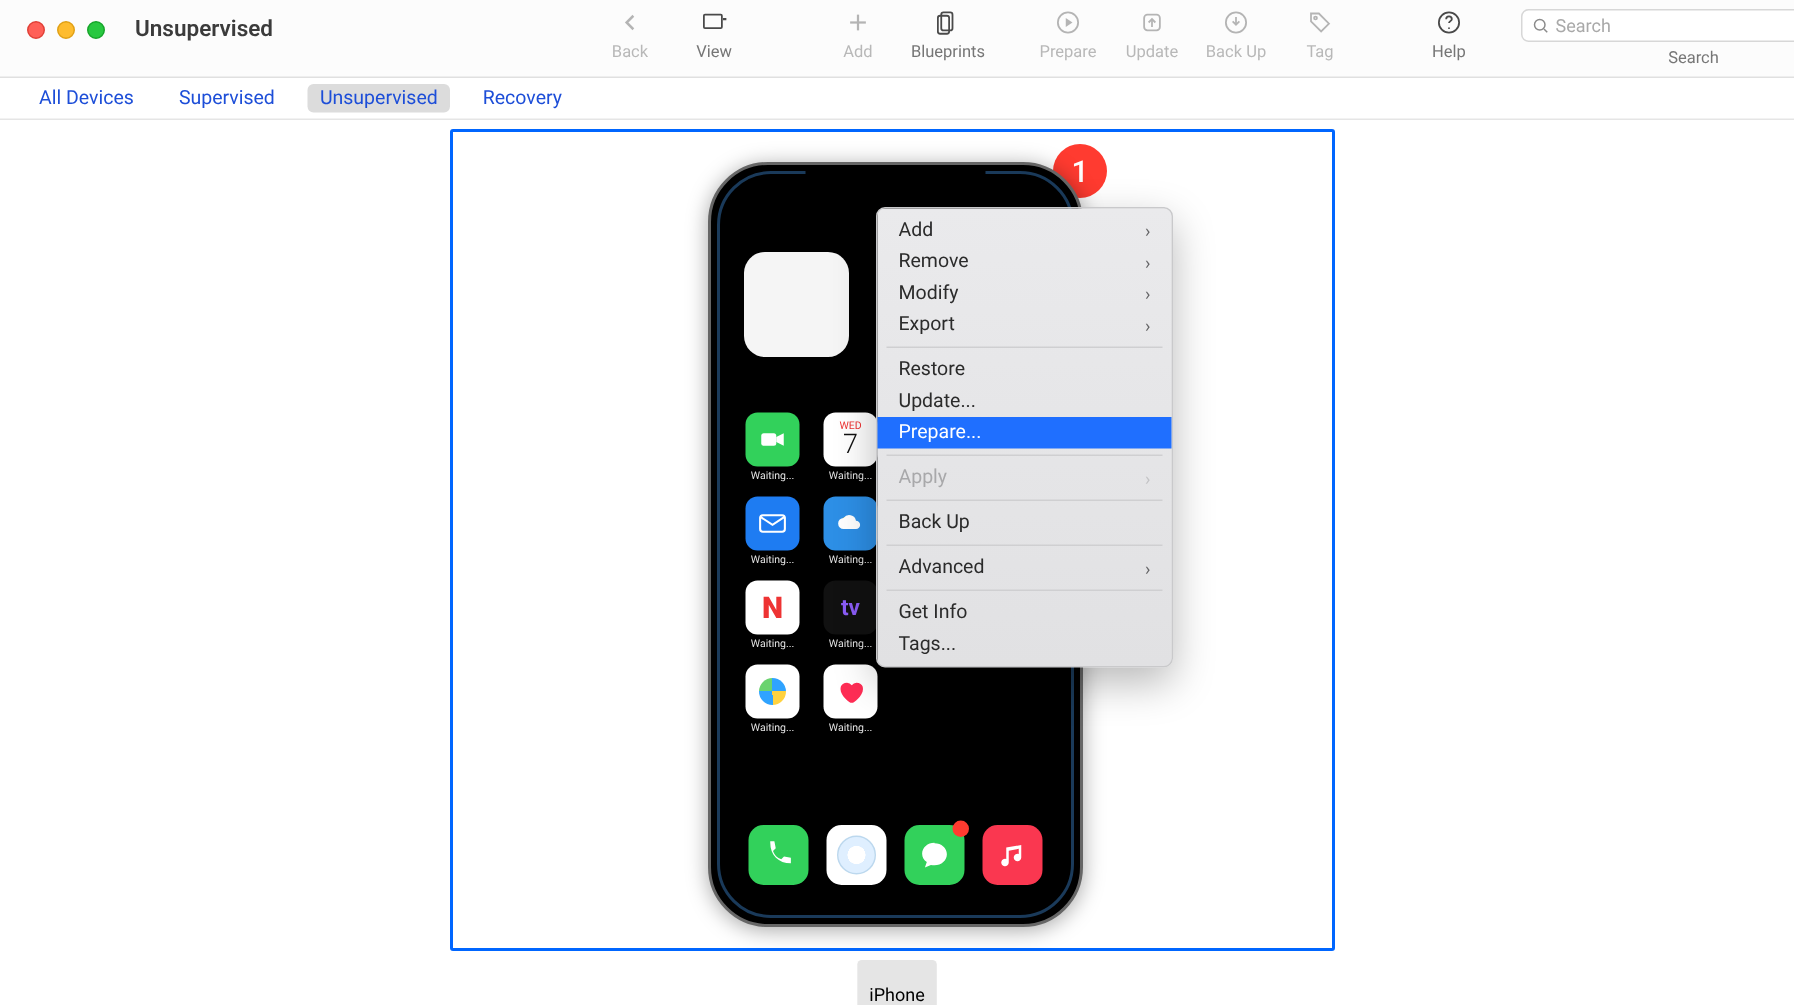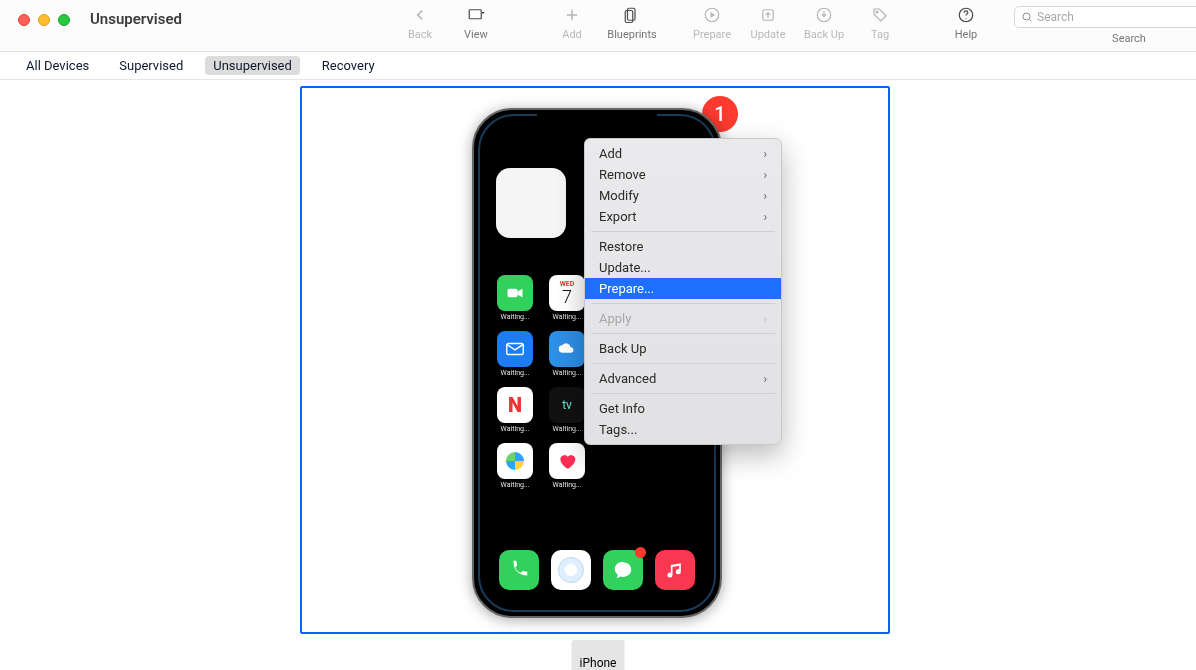--- a/index.html
+++ b/index.html
@@ -23,21 +23,21 @@
   .tbtn.enabled svg { color: #4a4a4a; }
   .searchwrap { display:flex; flex-direction:column; align-items:center; margin-left: 70px; }
   .searchbox { width: 230px; height: 22px; border: 1px solid #d7d7d7; border-radius: 5px; background: #ffffff; display: flex; align-items: center; padding: 0 6px; gap: 4px; }
   .searchbox svg { width: 12px; height: 12px; color: #8b8b8b; }
   .searchbox input { border: none; outline: none; font-size: 12px; flex: 1; color: #333; background: transparent; }
   .searchbox input::placeholder { color: #a9a9a9; }
   .searchlabel { font-size: 11px; color: #767676; margin-top: 4px; }
 
   
   .filterbar { height: 28px; border-bottom: 1px solid #e5e5e5; display: flex; align-items: center; gap: 14px; padding: 0 18px; background: #ffffff; font-size: 13px; }
-  .filteritem { color: #0f172a; padding: 2px 8px; border-radius: 4px; }
+  .filteritem { color: #1d4ed8; padding: 2px 8px; border-radius: 4px; }
   .filteritem.active { background: #dcdcdc; }
 
   
   .main { position: relative; height: calc(670px - 52px - 28px); background: #ffffff; }
 
   .selection {
     position: absolute;
     left: 300px; top: 6px;
     width: 590px; height: 548px;
     border: 2px solid #0066ff;
@@ -150,21 +150,21 @@
   .menuitem .chev { font-size: 12px; color: #646466; }
   .menuitem.disabled .chev { color:#c3c3c5; }
   .menusep { height: 1px; background: #cfcfd1; margin: 4px 6px; }
 
   
   .ic-facetime{background:#32d15b;color:#fff;}
   .ic-cal{background:#fff;color:#e33;}
   .ic-mail{background:#1e7cf2;color:#fff;}
   .ic-weather{background:#2d8fe6;color:#fff;}
   .ic-news{background:#fff;color:#e33;}
-  .ic-tv{background:#111;color:#5eead4;font-size:12px;font-weight:400;}
+  .ic-tv{background:#111;color:#8b5cf6;font-size:15px;font-weight:700;}
   .ic-maps{background:#fff;}
   .ic-health{background:#fff;color:#ff2d55;}
   .ic-phone{background:#32d15b;color:#fff;}
   .ic-safari{background:#fff;}
   .ic-msgs{background:#32d15b;color:#fff;}
   .ic-music{background:#fa3750;color:#fff;}
 
   .maps-pin{width:18px;height:18px;border-radius:50%;background:conic-gradient(#2fa3ff 0 25%, #ffd23f 0 50%, #2fa3ff 0 75%, #6ad36f 0 100%);}
   .safari-dial{width:26px;height:26px;border-radius:50%;background:radial-gradient(circle at 50% 50%, #fff 0 35%, #dfefff 36% 100%);border:1px solid #bcd8ee;}
 </style>
@@ -298,21 +298,21 @@
           <div class="aicn ic-facetime">
             <svg width="20" height="20" viewBox="0 0 24 24" fill="#fff">
                 <rect x="3" y="7" width="12" height="10" rx="2"></rect>
                 <polygon points="15,10 21,7 21,17 15,14"></polygon>
               </svg>
           </div>
           <span class="alabel">Waiting...</span>
         </div>
         <div class="appicon">
           <div class="aicn ic-cal" style="flex-direction:column;font-size:7px;line-height:1;">
-            <span style="color:#e33;font-weight:700">WED</span>
+            <span style="color:#e33;font-weight:400">WED</span>
             <span style="color:#111;font-size:18px;font-weight:300">7</span>
           </div>
           <span class="alabel">Waiting...</span>
         </div>
         <div class="appicon">
           <div class="aicn ic-mail">
             <svg width="22" height="22" viewBox="0 0 24 24" fill="none" stroke="#fff" stroke-width="1.5">
                 <rect x="3" y="6" width="18" height="12" rx="2"></rect>
                 <polyline points="3,7 12,13 21,7"></polyline>
               </svg>

